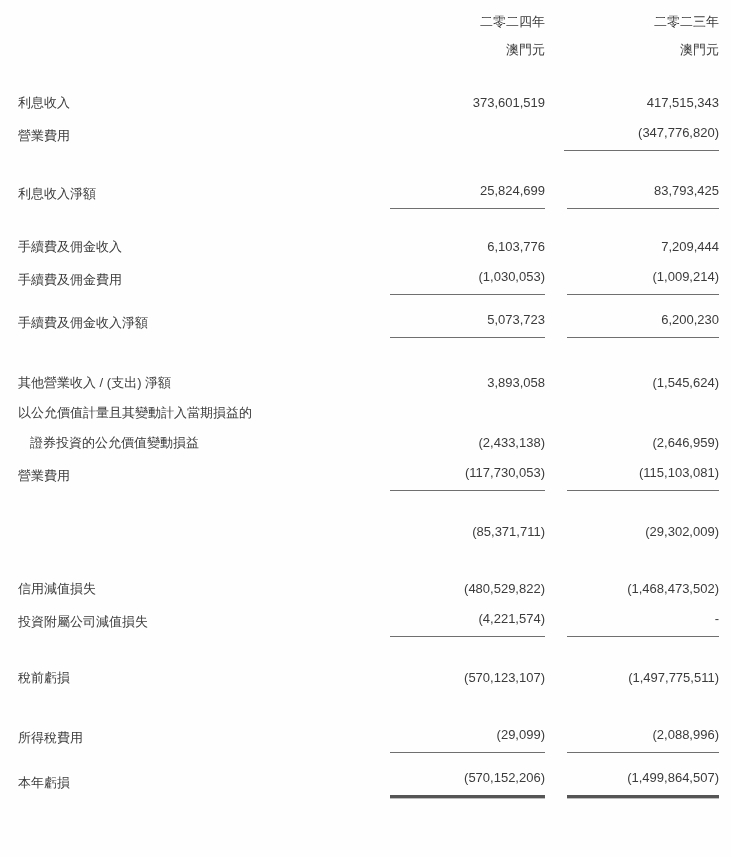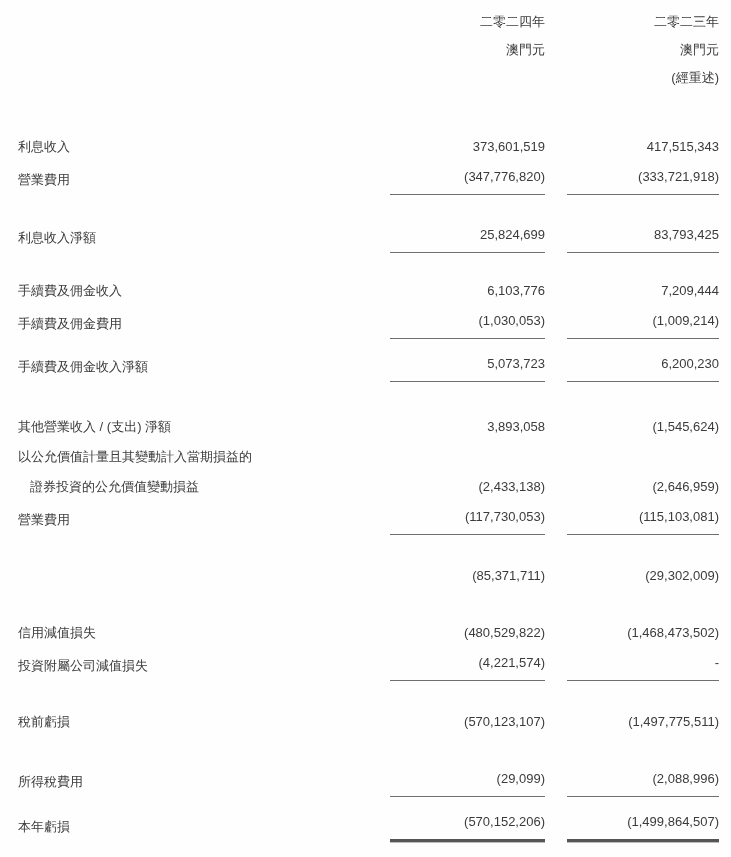--- a/index.html
+++ b/index.html
@@ -50,21 +50,21 @@
   
   .rule .v1, .rule .v2 {
     border-bottom: 1.5px solid #6f6f6f;
     padding-bottom: 2px;
   }
   .rule-final .v1, .rule-final .v2 {
     border-bottom: 3px solid #555555;
     padding-bottom: 2px;
     box-shadow: 0 1px 0 #bdbdbd;
   }
-  .mt-34 { margin-top: 40px; justify-content: center; }
+  .mt-34 { margin-top: 24px; justify-content: center; }
   .mt-30 { margin-top: 30px; }
   .mt-27 { margin-top: 27px; }
   .mt-26 { margin-top: 26px; }
   .mt-25 { margin-top: 25px; }
   .mt-23 { margin-top: 23px; }
   .mt-22 { margin-top: 10px; }
 </style>
 </head>
 <body>
 
@@ -76,32 +76,30 @@
     <div class="v2">二零二三年</div>
   </div>
   <div class="hdr-row">
     <div class="lbl"></div>
     <div class="v1">澳門元</div>
     <div class="v2">澳門元</div>
   </div>
   <div class="hdr-row">
     <div class="lbl"></div>
     <div class="v1"></div>
-    <div class="v2">(經重述)</div>
   </div>
 
   <div class="row mt-34">
     <div class="lbl">利息收入</div>
     <div class="v1">373,601,519</div>
     <div class="v2">417,515,343</div>
   </div>
   <div class="row rule">
     <div class="lbl">營業費用</div>
     <div class="v1">(347,776,820)</div>
-    <div class="v2">(333,721,918)</div>
   </div>
   <div class="row rule mt-25">
     <div class="lbl">利息收入淨額</div>
     <div class="v1">25,824,699</div>
     <div class="v2">83,793,425</div>
   </div>
 
   <div class="row mt-23">
     <div class="lbl">手續費及佣金收入</div>
     <div class="v1">6,103,776</div>

